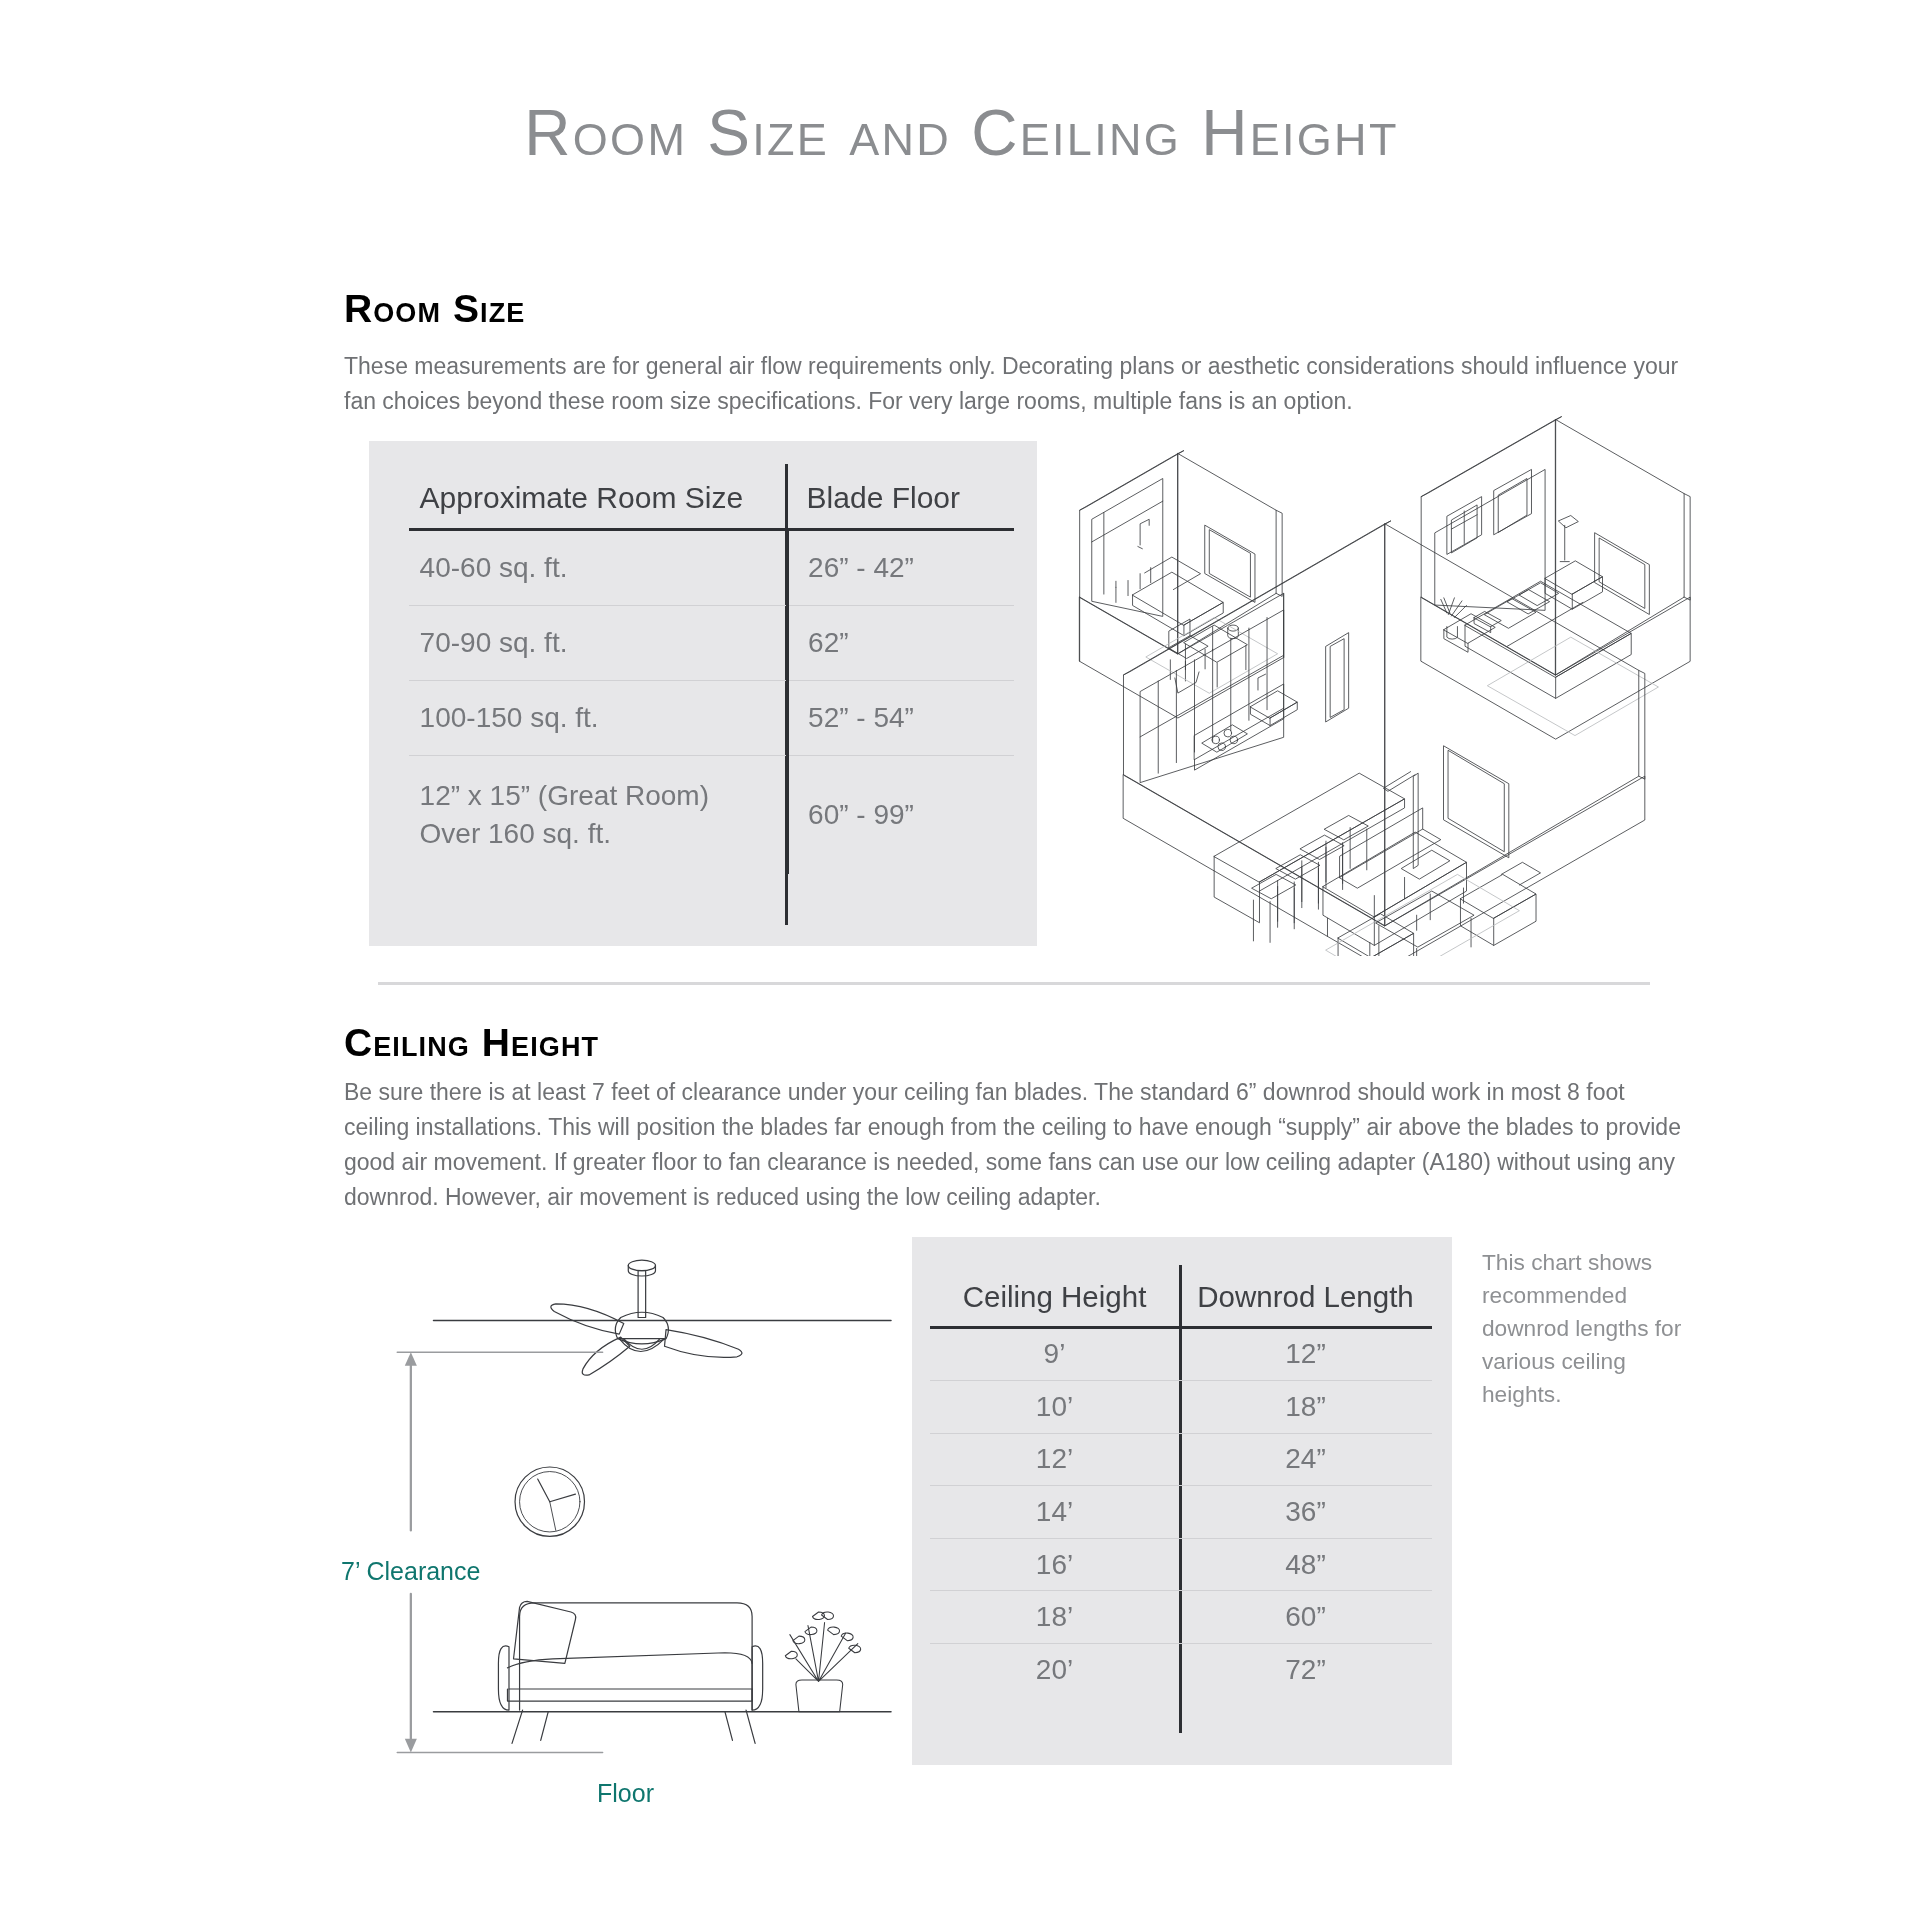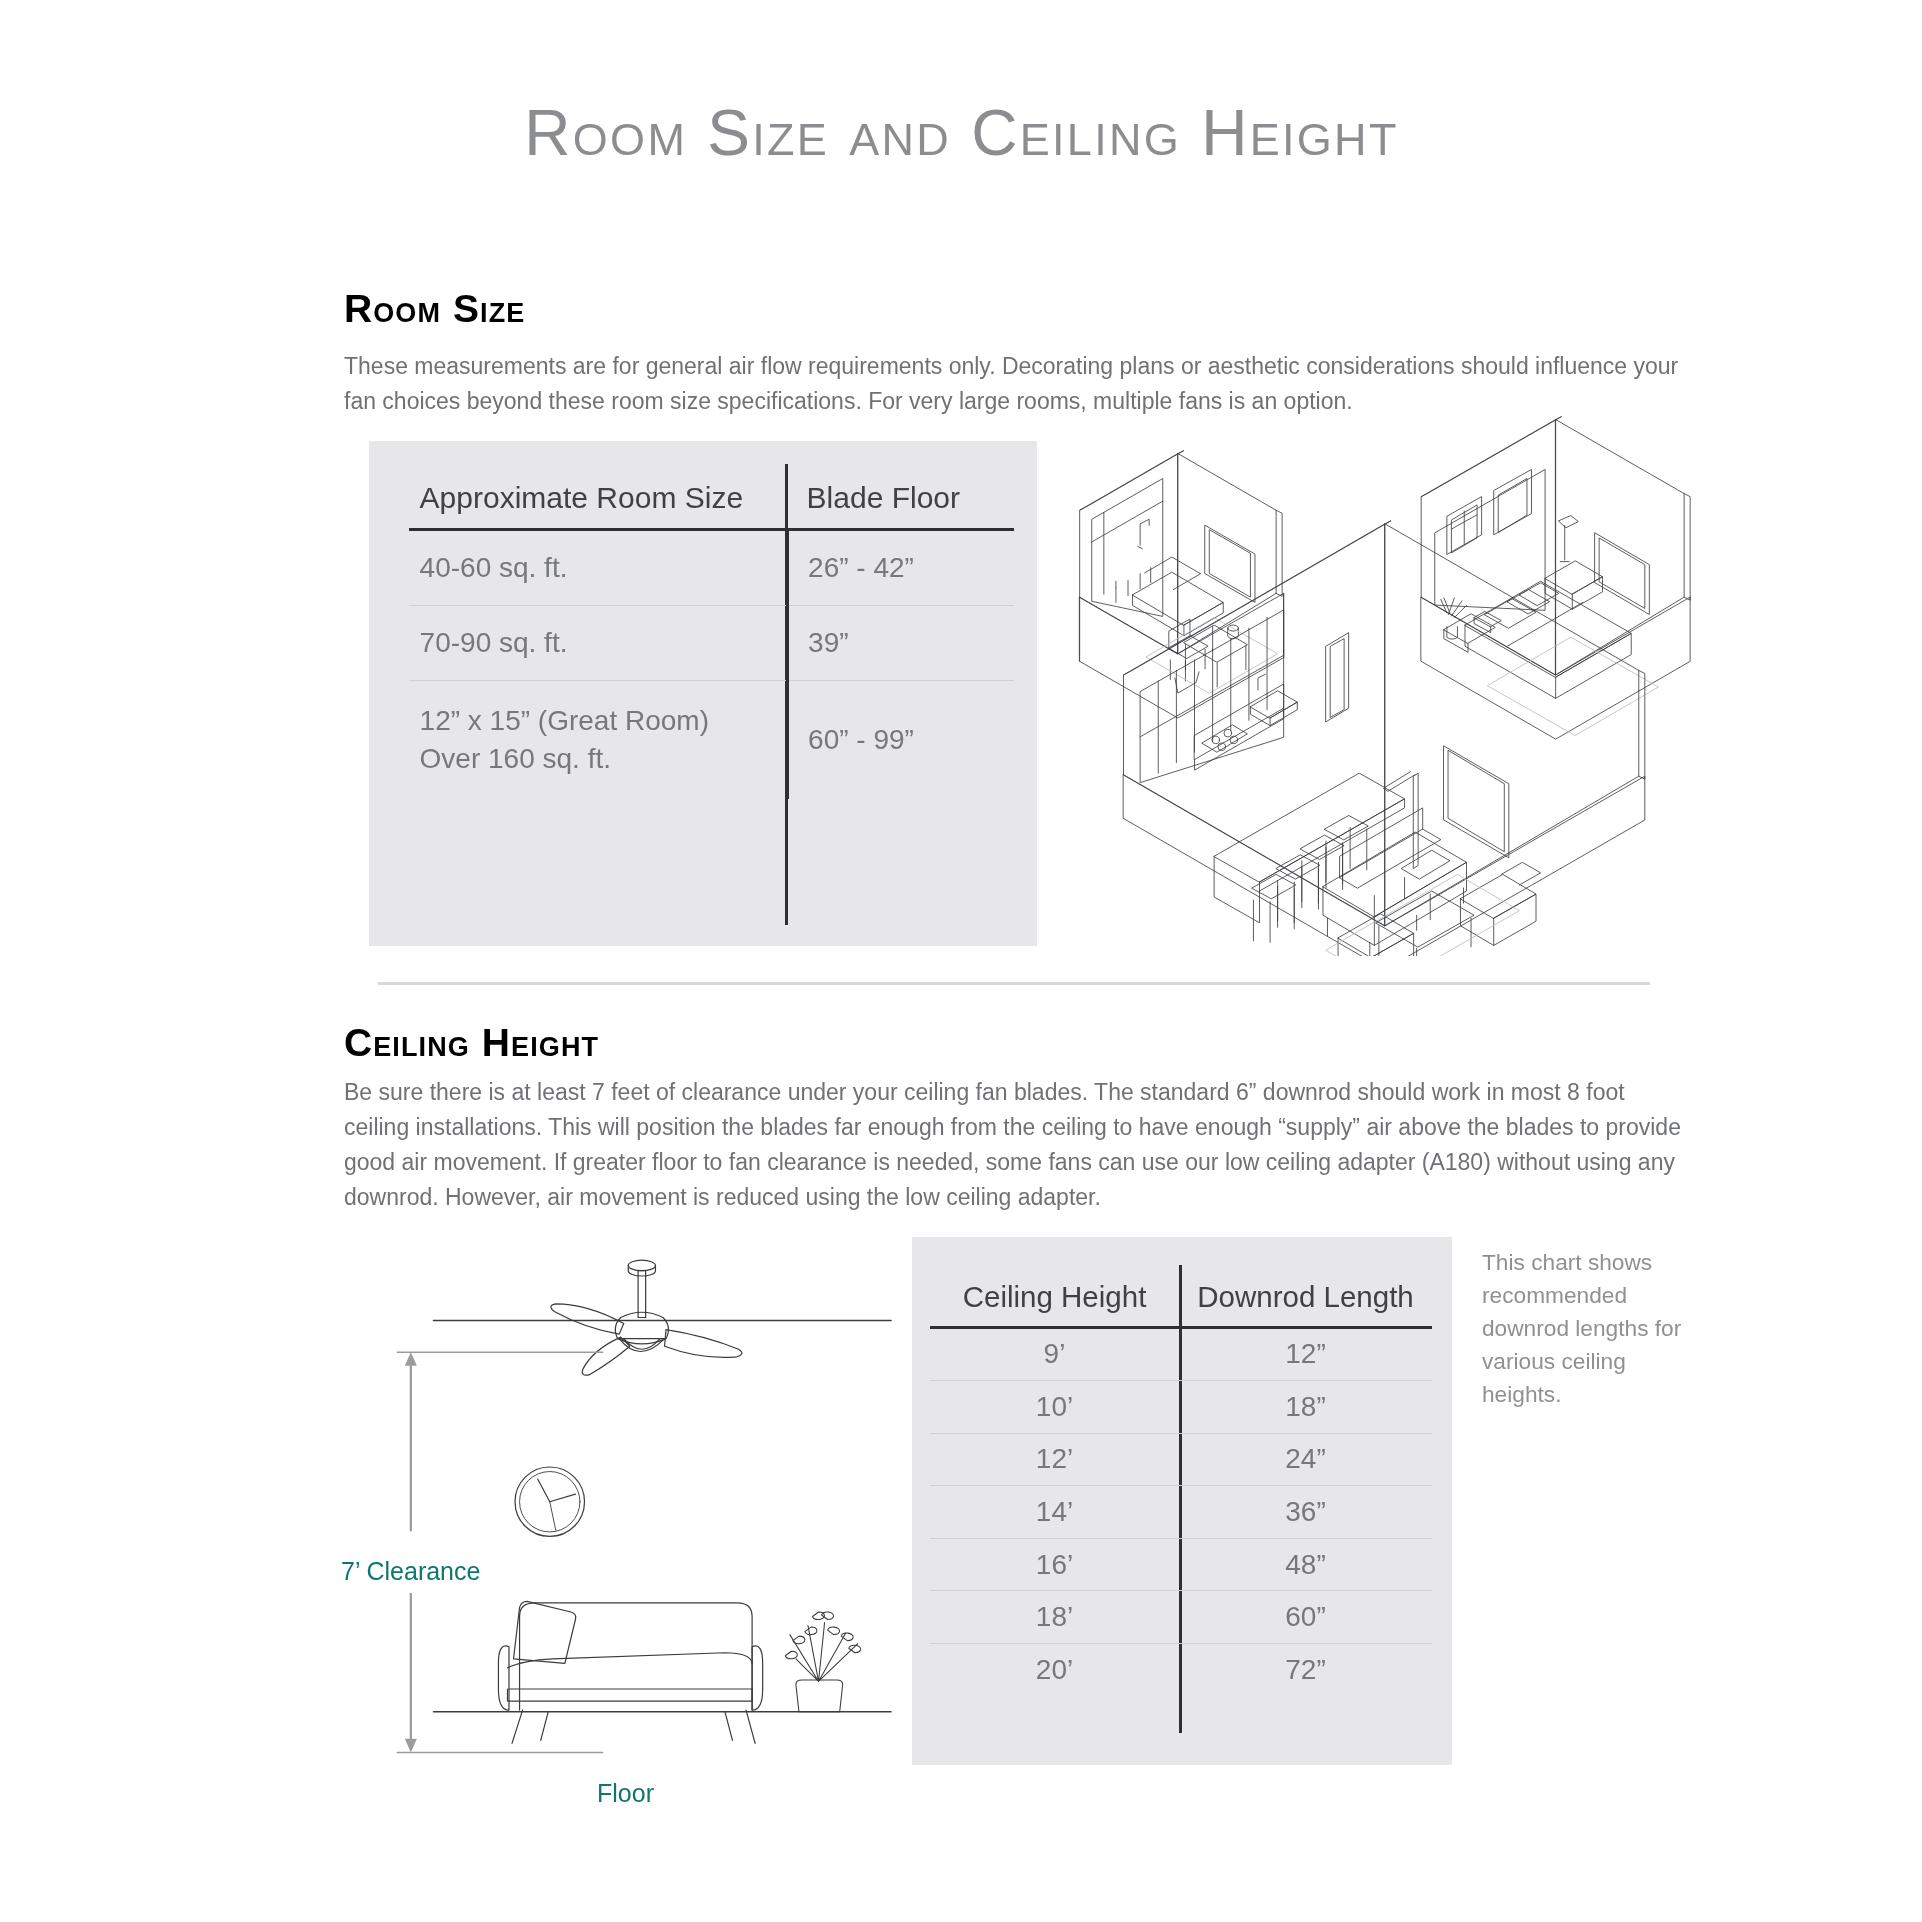--- a/index.html
+++ b/index.html
@@ -193,21 +193,25 @@
         <th class="col-b">Blade Floor</th>
       </tr>
     </thead>
     <tbody>
       <tr>
         <td class="col-a">40-60 sq. ft.</td>
         <td class="col-b col-b-cell">26” - 42”</td>
       </tr>
       <tr>
         <td class="col-a">70-90 sq. ft.</td>
-        <td class="col-b col-b-cell">39”</td>
+        <td class="col-b col-b-cell">62”</td>
+      </tr>
+      <tr>
+        <td class="col-a">100-150 sq. ft.</td>
+        <td class="col-b col-b-cell">52” - 54”</td>
       </tr>
       <tr>
         <td class="col-a multiline">
           <span>12” x 15” (Great Room)</span><br>
           <span>Over 160 sq. ft.</span>
         </td>
         <td class="col-b col-b-cell">60” - 99”</td>
       </tr>
     </tbody>
   </table>

